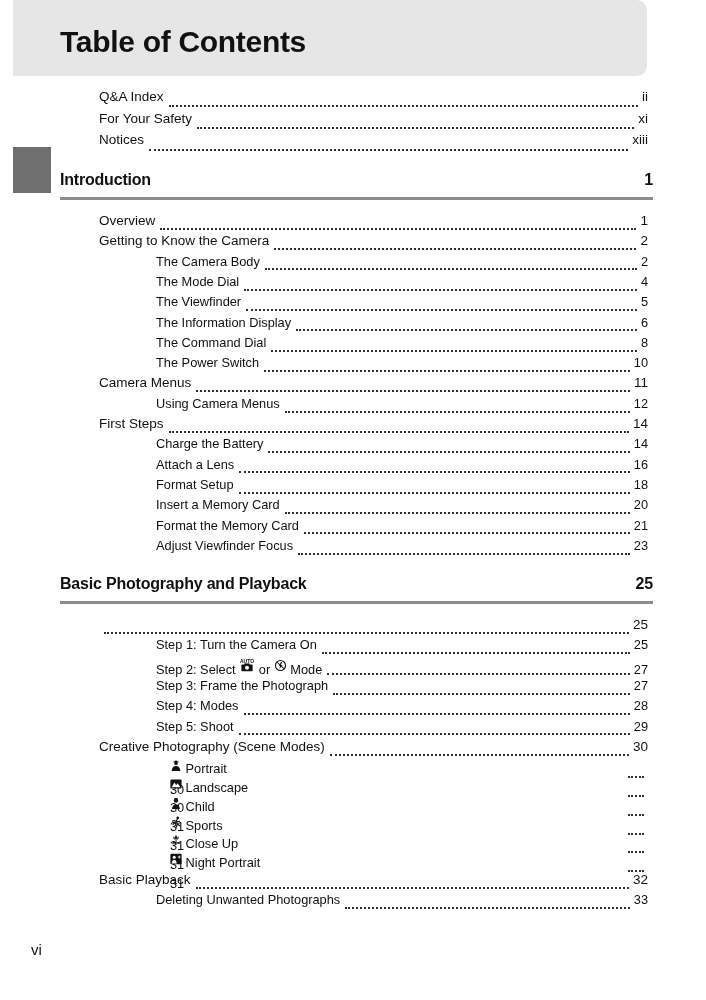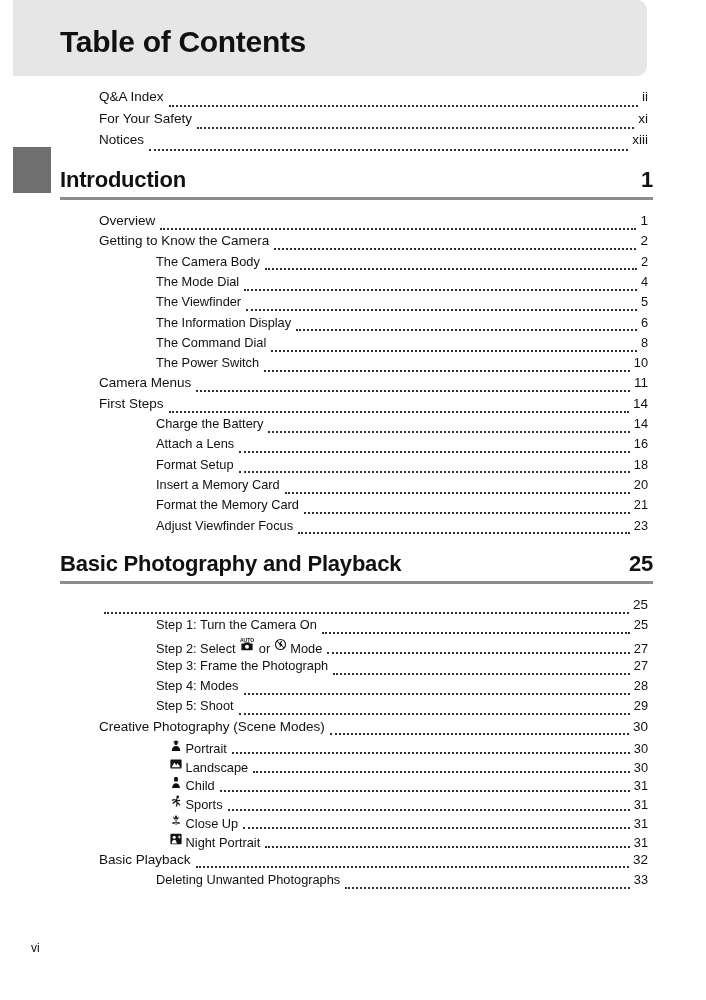--- a/index.html
+++ b/index.html
@@ -21,37 +21,37 @@
   .title-band h1{
     margin:0;padding:25px 0 0 47px;font-size:30px;font-weight:700;letter-spacing:-0.3px;
   }
   .side-tab{
     position:absolute;left:0;top:147px;width:38px;height:46px;background:var(--tab-bg);
   }
   .content{position:absolute;left:47px;top:76px;width:593px;}
   .chapter-heading{
     display:flex;justify-content:space-between;align-items:center;
     margin-top:14px;padding-bottom:5px;border-bottom:3px solid var(--rule);
-    font-size:22px;font-weight:700;line-height:24px;letter-spacing:-0.2px;gap:42px;
+    font-size:16px;font-weight:700;line-height:24px;letter-spacing:-0.2px;gap:42px;
   }
   .entries{margin-top:13px;}
   .toc-entry{
     display:flex;align-items:baseline;height:20.3px;font-size:12.8px;padding-right:5px;
   }
   .toc-entry.level-1{padding-left:39px;font-size:13.5px;}
   .toc-entry.level-2{padding-left:96px;}
-  .toc-entry.level-3{padding-left:110px;height:18.8px;}
+  .toc-entry.level-3{padding-left:110px;height:18.8px;flex-direction:column;}
   .entries.front .toc-entry{height:21.7px;}
   .entry-label{white-space:nowrap;}
   .leader{
     flex:1 1 auto;min-width:16px;align-self:flex-end;
     margin:0 4px 3.5px 5px;border-bottom:2px dotted var(--leader);
   }
   .entry-page{white-space:nowrap;}
-  .footer-page-number{position:absolute;left:18px;top:941px;font-size:12px;}
+  .footer-page-number{position:absolute;left:18px;top:941px;font-size:15px;}
   .ic{display:inline-block;vertical-align:-2px;line-height:0;}
   .ic svg{display:inline-block;vertical-align:bottom;}
 </style>
 </head>
 <body>
 
 <div class="page">
 
   <header class="title-band">
     <h1>Table of Contents</h1>
@@ -119,20 +119,25 @@
   </div>
         <div class="toc-entry level-2">
     <span class="entry-label">The Power Switch</span>
     <span class="leader"></span>
     <span class="entry-page">10</span>
   </div>
         <div class="toc-entry level-1">
     <span class="entry-label">Camera Menus</span>
     <span class="leader"></span>
     <span class="entry-page">11</span>
+  </div>
+        <div class="toc-entry level-2">
+    <span class="entry-label">Using Camera Menus</span>
+    <span class="leader"></span>
+    <span class="entry-page">12</span>
   </div>
         <div class="toc-entry level-1">
     <span class="entry-label">First Steps</span>
     <span class="leader"></span>
     <span class="entry-page">14</span>
   </div>
         <div class="toc-entry level-2">
     <span class="entry-label">Charge the Battery</span>
     <span class="leader"></span>
     <span class="entry-page">14</span>

